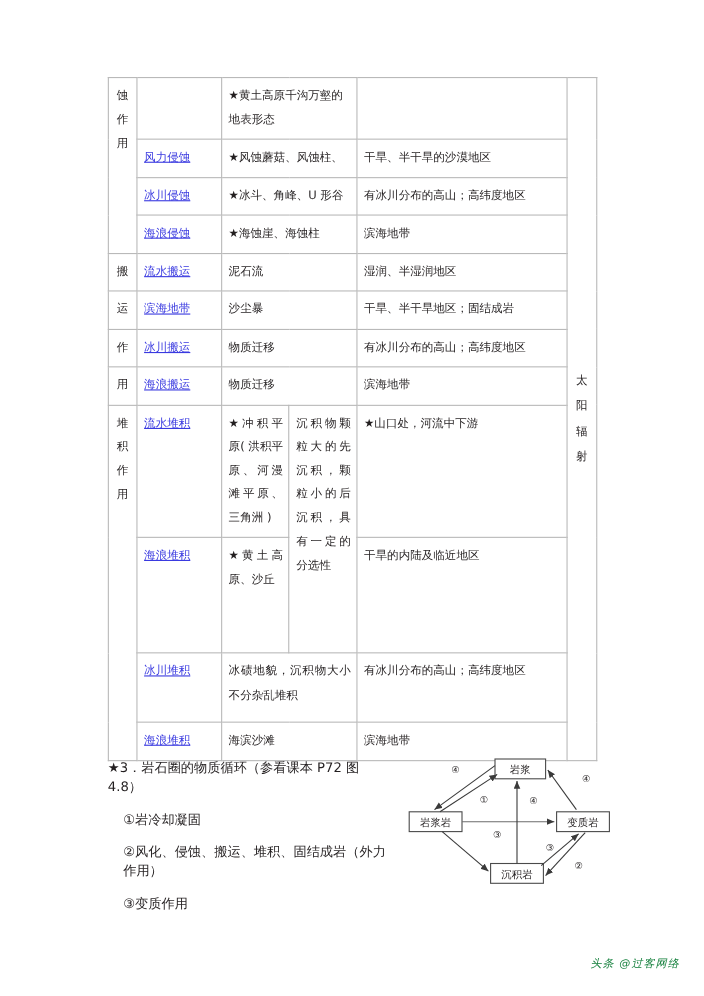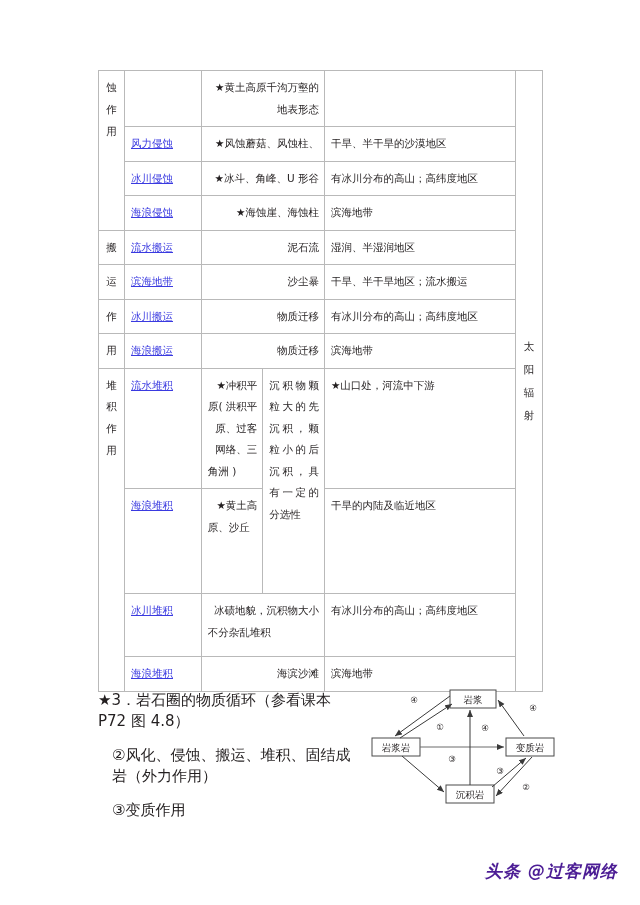--- a/index.html
+++ b/index.html
@@ -33,21 +33,21 @@
     line-height: 2.05;
     color: #231f20;
   }
   td.c-label {
     width: 22px;
     text-align: center;
     padding-left: 0;
     padding-right: 0;
   }
   td.c-agent { width: 56px; }
-  td.c-desc  { width: 97px; text-align: right; }
+  td.c-desc  { width: 97px; }
   td.c-rule  { width: 68px; }
   td.c-place { width: 157px; margin-left: 20px; }
   td.c-energy {
     width: 23px;
     text-align: center;
     padding-left: 0;
     padding-right: 0;
     vertical-align: middle;
   }
 
@@ -77,21 +77,21 @@
     line-height: 2.35;
     margin-left: 48px;
   }
 
   
   .notes {
     position: absolute;
     left: 98px;
     top: 690px;
     width: 260px;
-    font-size: 15px;
+    font-size: 12px;
     color: #231f20;
   }
   .notes-title {
     margin: 0 0 13px 0;
     line-height: 1.4;
   }
   .notes-item {
     margin: 0 0 13px 14px;
     line-height: 1.4;
   }
@@ -114,24 +114,24 @@
     font-family: "DejaVu Sans", "Liberation Sans", sans-serif;
     font-size: 8.5px;
     fill: #231f20;
   }
 
   
   .watermark {
     position: absolute;
     right: 22px;
     bottom: 22px;
-    font-size: 17px;
+    font-size: 10px;
     font-style: italic;
-    font-weight: bold;
-    color: #4c1d95;
+    font-weight: normal;
+    color: #15803d;
     letter-spacing: 1px;
     white-space: nowrap;
   }
 </style>
 </head>
 <body>
 
 <table class="doc-table">
   <tbody>
 
@@ -182,21 +182,21 @@
       </td>
       <td class="c-desc" colspan="2">泥石流</td>
       <td class="c-place">湿润、半湿润地区</td>
     </tr>
     <tr>
       <td class="c-label">运</td>
       <td class="c-agent">
         <span class="link">滨海地带</span>
       </td>
       <td class="c-desc" colspan="2">沙尘暴</td>
-      <td class="c-place">干旱、半干旱地区；流水搬运</td>
+      <td class="c-place">干旱、半干旱地区；固结成岩</td>
     </tr>
     <tr>
       <td class="c-label">作</td>
       <td class="c-agent">
         <span class="link">冰川搬运</span>
       </td>
       <td class="c-desc" colspan="2">物质迁移</td>
       <td class="c-place">有冰川分布的高山；高纬度地区</td>
     </tr>
     <tr>
@@ -211,21 +211,21 @@
     <tr>
       <td class="c-label vstack" rowspan="4">
         <span>堆</span>
         <span>积</span>
         <span>作</span>
         <span>用</span>
       </td>
       <td class="c-agent">
         <span class="link">流水堆积</span>
       </td>
-      <td class="c-desc justified" style="height:92px">★冲积平原( 洪积平原、过客网络、三角洲 )</td>
+      <td class="c-desc justified" style="height:92px">★冲积平原( 洪积平原、河漫滩平原、三角洲 )</td>
       <td class="c-rule rule-cell" rowspan="2">沉积物颗粒大的先沉积，颗粒小的后沉积，具有一定的分选性</td>
       <td class="c-place">★山口处，河流中下游</td>
     </tr>
     <tr>
       <td class="c-agent">
         <span class="link">海浪堆积</span>
       </td>
       <td class="c-desc justified" style="height:92px">★黄土高原、沙丘</td>
       <td class="c-place">干旱的内陆及临近地区</td>
     </tr>
@@ -242,20 +242,21 @@
       </td>
       <td class="c-desc" colspan="2">海滨沙滩</td>
       <td class="c-place">滨海地带</td>
     </tr>
 
   </tbody>
 </table>
 
 <div class="notes">
   <p class="notes-title">★3．岩石圈的物质循环（参看课本 P72 图 4.8）</p>
+  <p class="notes-item">①岩冷却凝固</p>
   <p class="notes-item">②风化、侵蚀、搬运、堆积、固结成岩（外力作用）</p>
   <p class="notes-item">③变质作用</p>
 </div>
 
 <div class="diagram">
   <svg width="190" height="125" viewBox="0 0 190 125">
     <defs>
       <marker id="ah" markerWidth="8" markerHeight="8" refX="7" refY="3" orient="auto" markerUnits="strokeWidth">
         <path d="M0,0 L7,3 L0,6 z" fill="#3a3a3a"></path>
       </marker>

